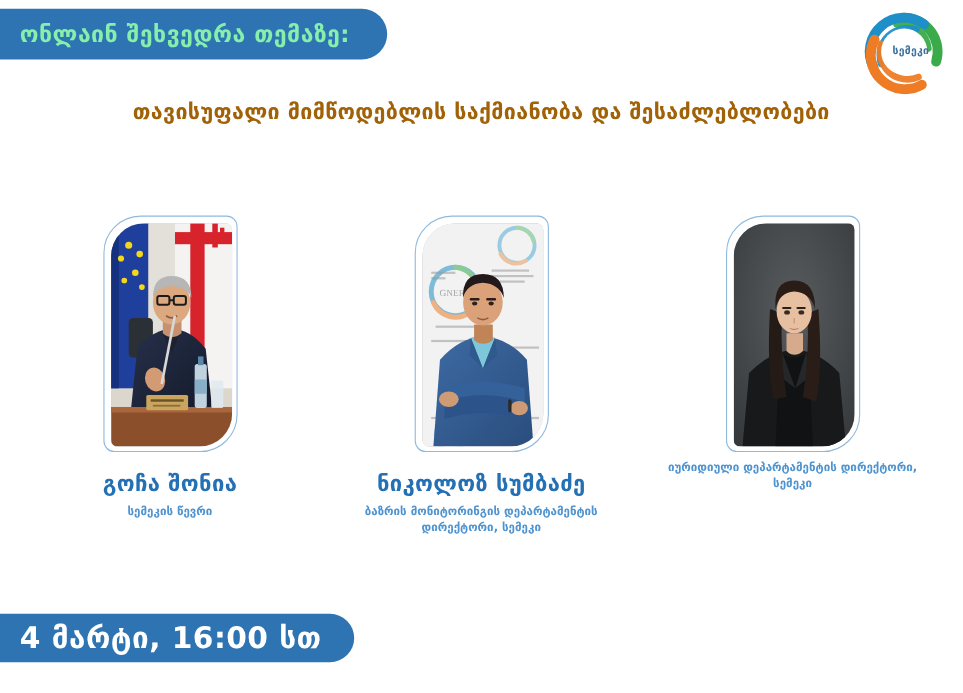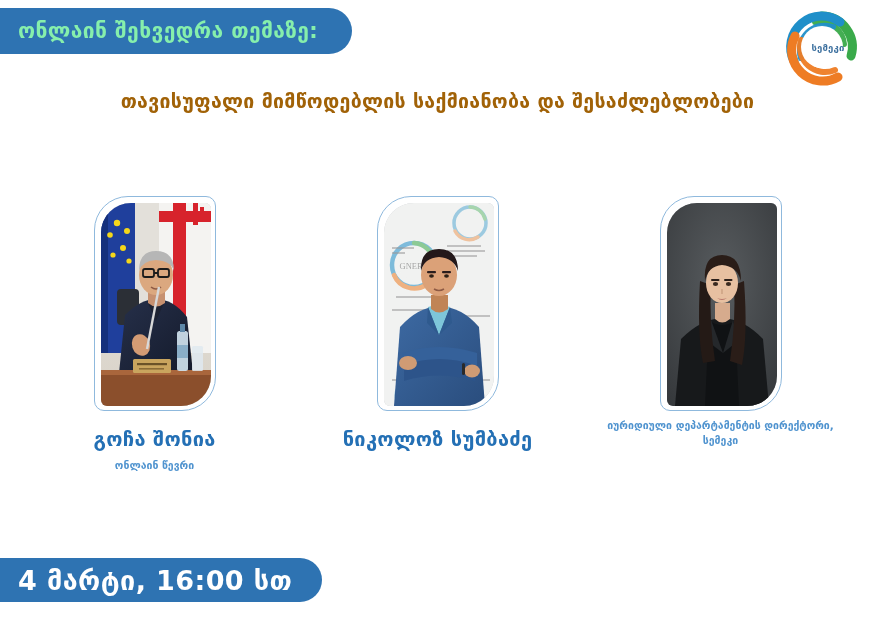--- a/index.html
+++ b/index.html
@@ -249,21 +249,21 @@
 
           <rect x="76" y="128" width="11" height="40" rx="2.5" fill="#cfe2ee" opacity="0.92"></rect>
           <rect x="76" y="142" width="11" height="13" fill="#7fa8c4" opacity="0.85"></rect>
           <rect x="79" y="121" width="5" height="8" fill="#5d87a8"></rect>
 
           <rect x="91" y="143" width="11" height="25" rx="1.5" fill="#dfe9f0" opacity="0.85"></rect>
         </svg>
       </div>
     </div>
     <div class="sp-name">გოჩა შონია</div>
-    <div class="sp-role">ონლაინ წევრი</div>
+    <div class="sp-role">სემეკის წევრი</div>
   </div>
 
   <div class="speaker">
     <div class="photo-frame">
       <div class="photo">
         <svg viewBox="0 0 110 203" preserveAspectRatio="none">
           <defs>
             <linearGradient id="blz2" x1="0" y1="0" x2="1" y2="1">
               <stop offset="0" stop-color="#3d6aa3"></stop>
                 <stop offset="1" stop-color="#2a4d7d"></stop>
@@ -323,20 +323,21 @@
 
           <rect x="43" y="68" width="9" height="2.2" rx="1" fill="#2a1d1d"></rect>
           <rect x="58" y="68" width="9" height="2.2" rx="1" fill="#2a1d1d"></rect>
           <ellipse cx="47.5" cy="73" rx="2.4" ry="1.8" fill="#2d2118"></ellipse>
           <ellipse cx="62.5" cy="73" rx="2.4" ry="1.8" fill="#2d2118"></ellipse>
           <path d="M 50 86 q 5 3 10 0" stroke="#8e5a44" stroke-width="1.5" fill="none"></path>
         </svg>
       </div>
     </div>
     <div class="sp-name">ნიკოლოზ სუმბაძე</div>
+    <div class="sp-role">ბაზრის მონიტორინგის დეპარტამენტის დირექტორი, სემეკი</div>
   </div>
 
   <div class="speaker">
     <div class="photo-frame">
       <div class="photo">
         <svg viewBox="0 0 110 203" preserveAspectRatio="none">
           <defs>
             <radialGradient id="bg3" cx="50%" cy="38%" r="78%">
               <stop offset="0" stop-color="#585c5f"></stop>
                 <stop offset="1" stop-color="#35383b"></stop>

